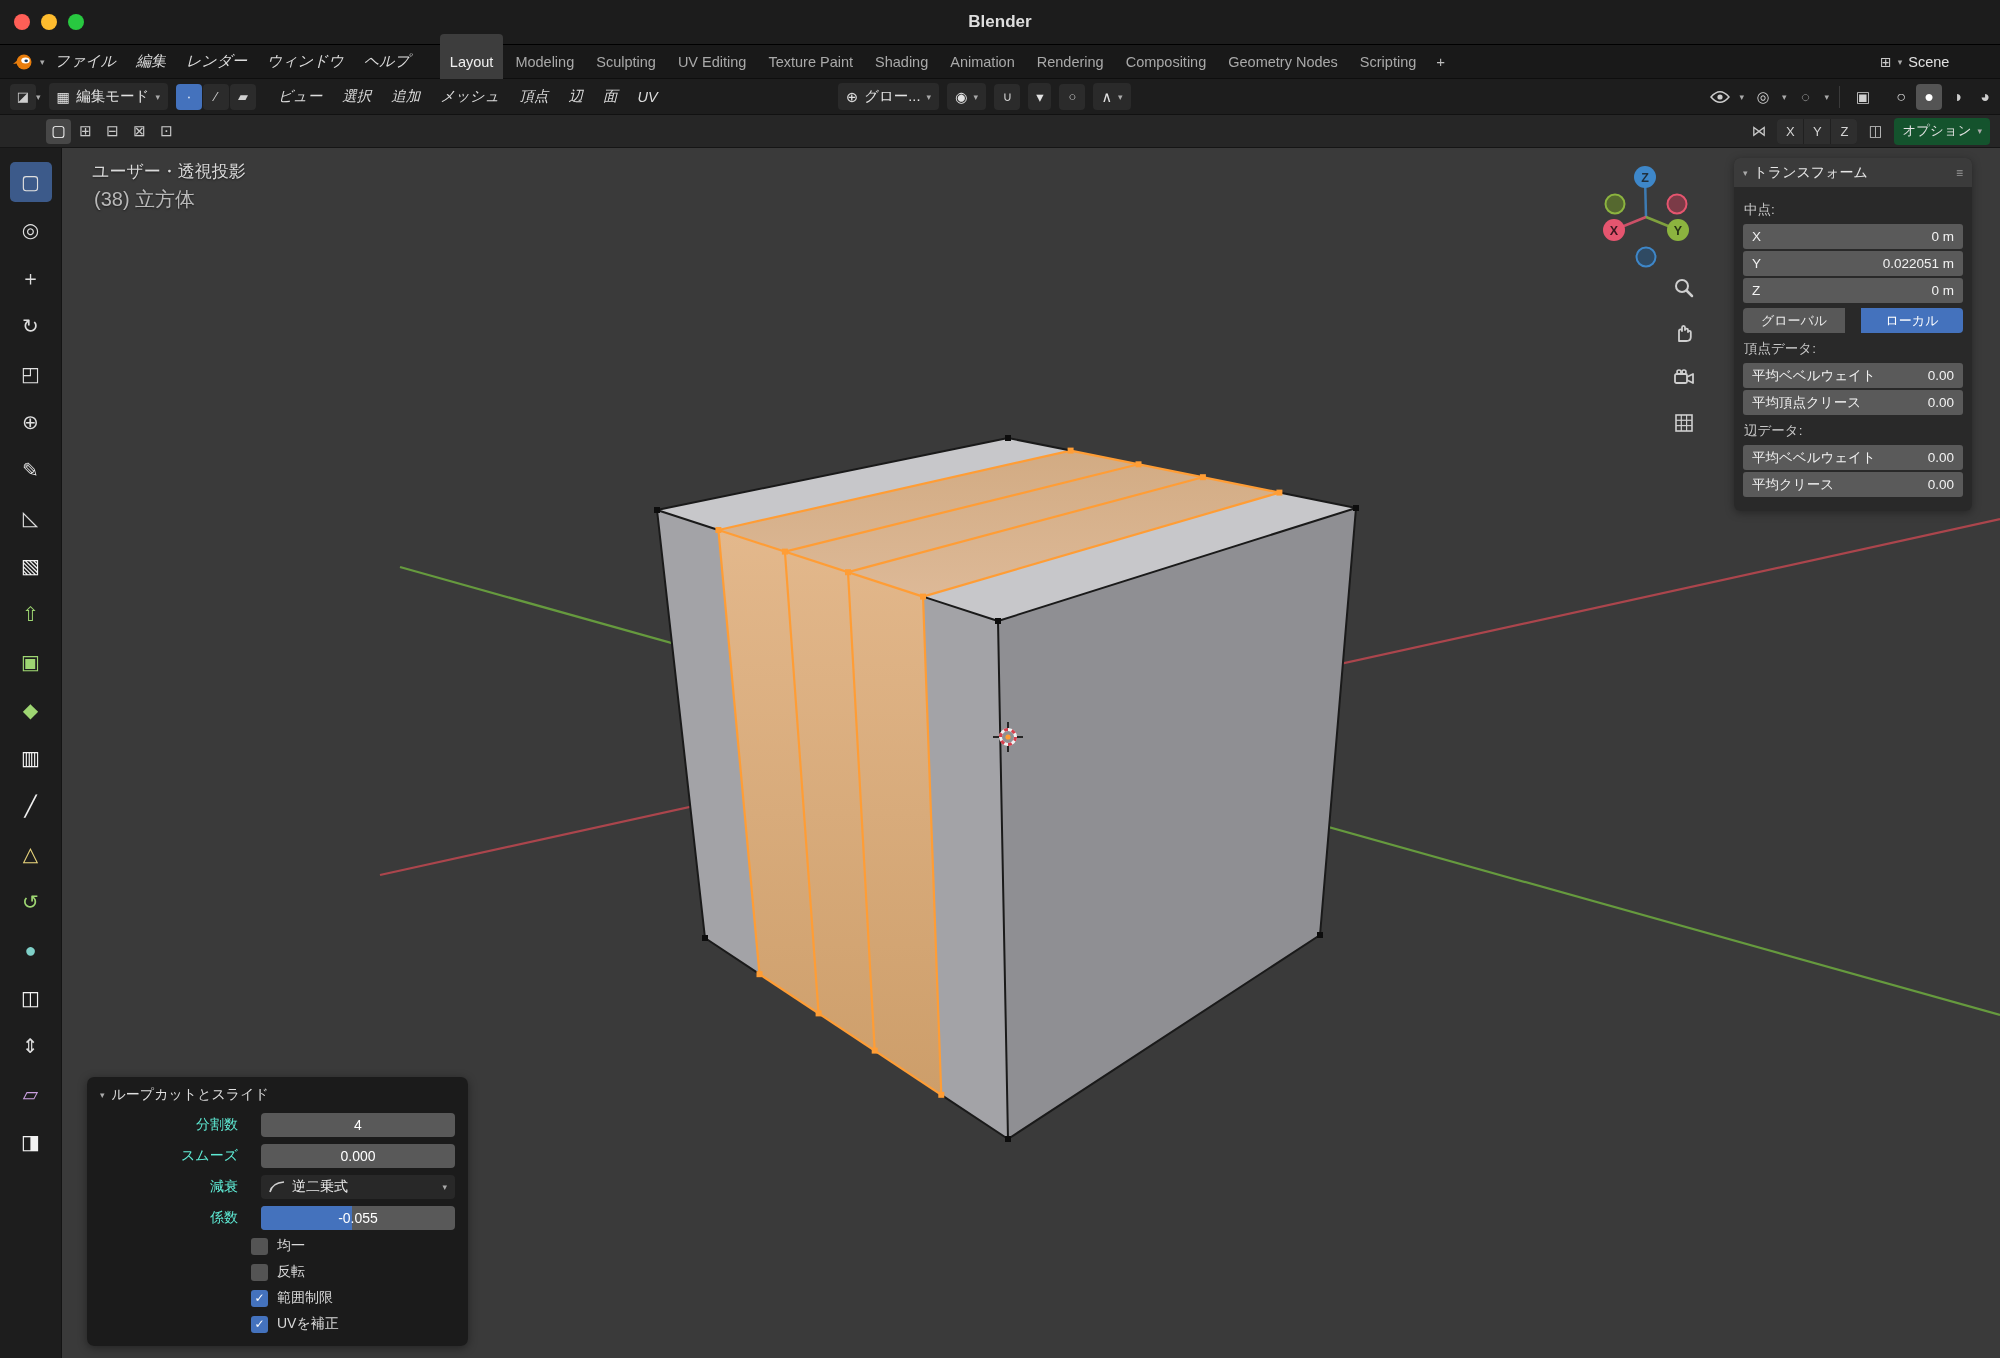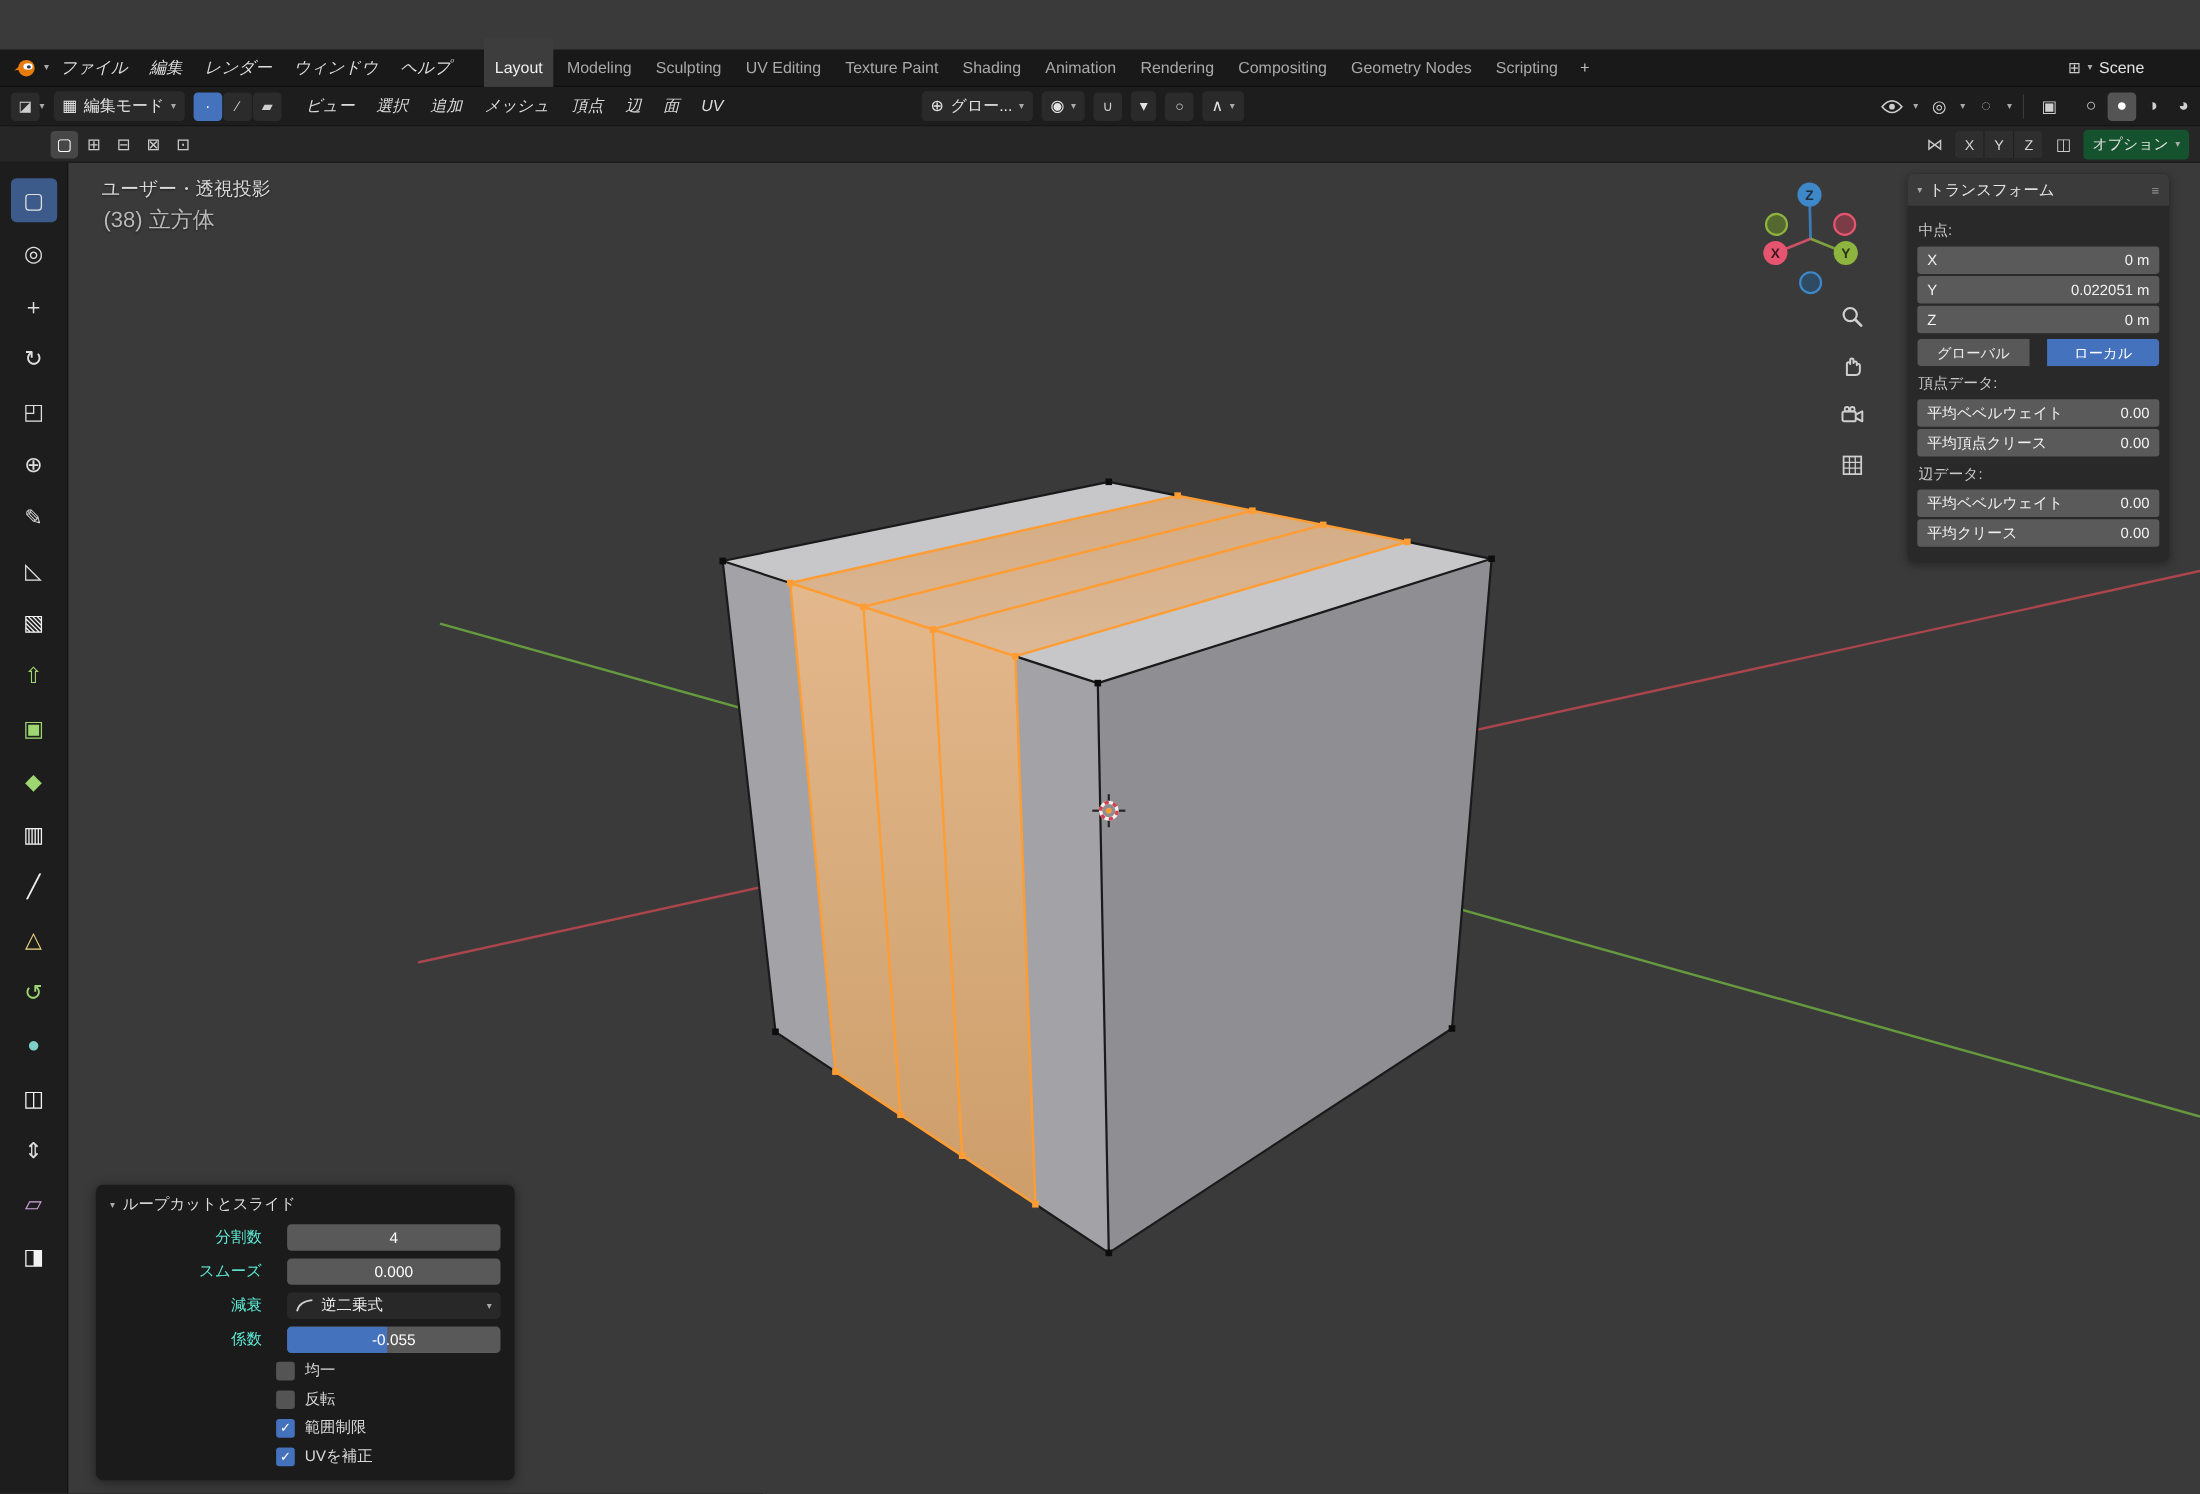--- a/index.html
+++ b/index.html
@@ -110,20 +110,28 @@
   .op-check-row{display:flex;align-items:center;margin:0 0 8px 151px;gap:9px;color:#d8d8d8;}
   .cb{width:17px;height:17px;border-radius:3px;background:#545454;display:flex;align-items:center;
       justify-content:center;font-size:12px;color:transparent;}
   .cb.checked{background:#4472bd;color:#fff;}
 </style>
 </head>
 <body>
 
 <div class="app">
 
+  <div class="titlebar">
+    <div class="traffic">
+      <span class="tl red"></span>
+      <span class="tl yellow"></span>
+      <span class="tl green"></span>
+    </div>
+    <div class="win-title">Blender</div>
+  </div>
 
   <div class="menubar">
     <span class="blogo">
       <svg width="24" height="24" viewBox="0 0 24 24">
         <circle cx="13" cy="12" r="7.5" fill="#e87d0d"></circle>
         <ellipse cx="14.5" cy="10.5" rx="4.2" ry="3" fill="#fff"></ellipse>
         <ellipse cx="15.2" cy="10.8" rx="1.8" ry="1.4" fill="#1d3a57"></ellipse>
         <path d="M2 14 L8 9 L10 13 Z" fill="#e87d0d"></path>
       </svg>
     </span>

